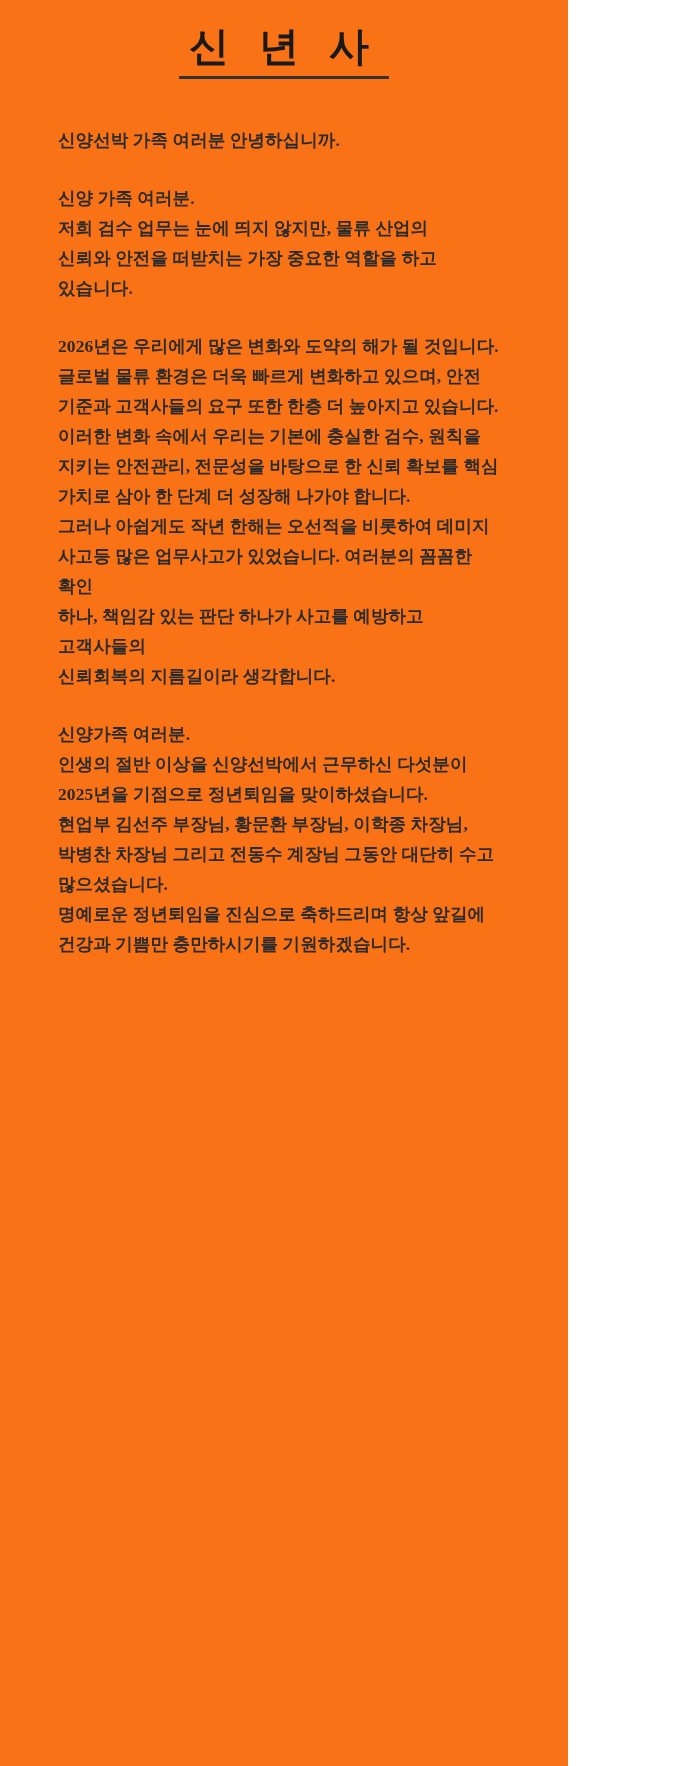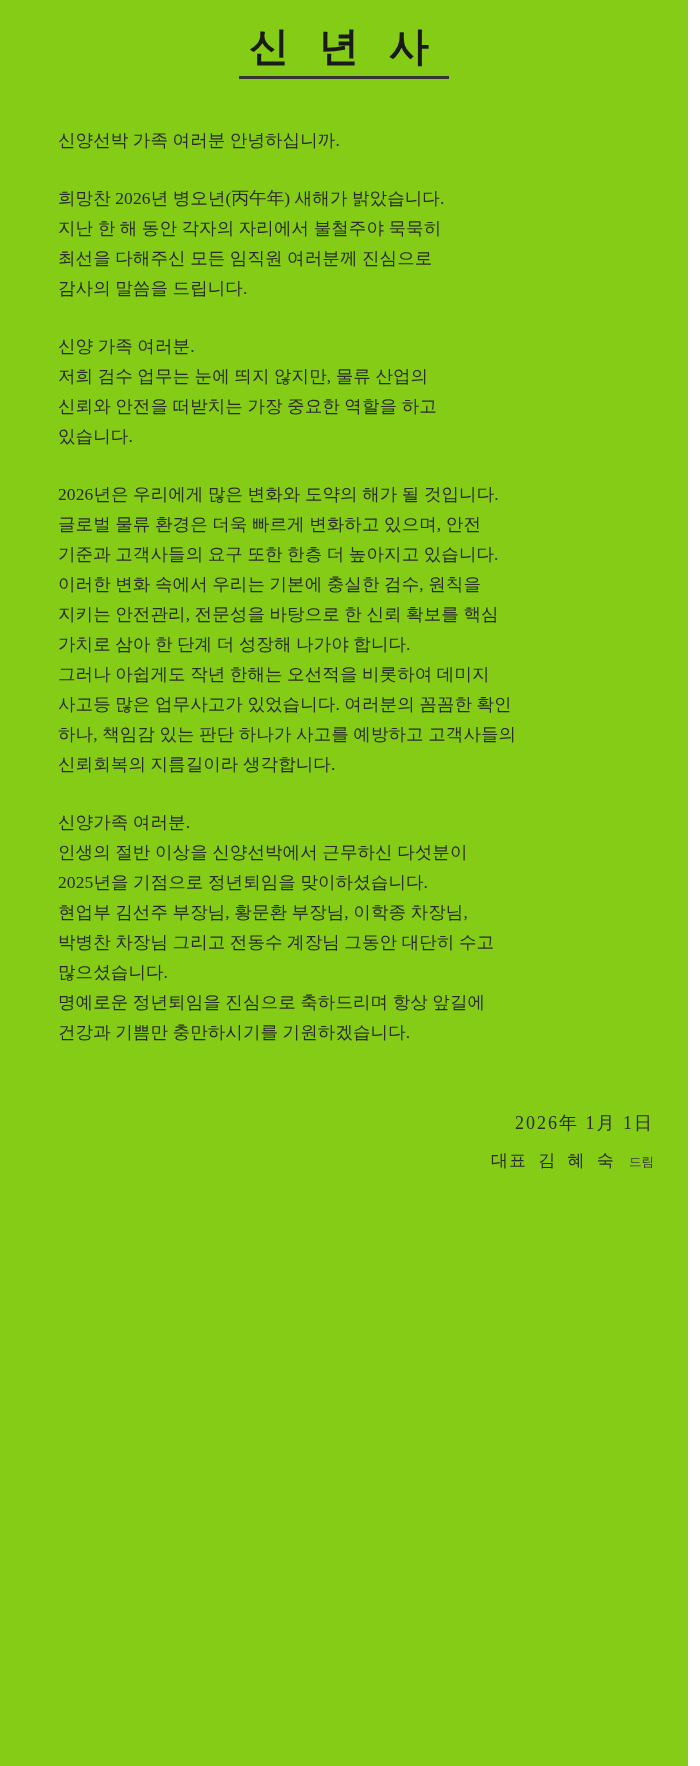--- a/index.html
+++ b/index.html
@@ -9,42 +9,43 @@
   }
   body {
     width: 700px;
     min-height: 1766px;
     font-family: "Liberation Serif", "DejaVu Serif", serif;
     color: #231f20;
     -webkit-font-smoothing: antialiased;
   }
   .page {
     position: relative;
-    width: 688px;
+    width: 568px;
     min-height: 1766px;
     box-sizing: border-box;
     padding: 0 0 24px 0;
-    background: #84cc16;
+    background: #f97316;
   }
   .doc-title {
     text-align: center;
     font-size: 40px;
     font-weight: bold;
     letter-spacing: 10px;
     color: #1a1a1a;
     padding-top: 22px;
     padding-bottom: 4px;
     margin: 0 auto;
     width: 210px;
     border-bottom: 3px solid #333;
     line-height: 1.25;
   }
   .body-wrap {
     padding: 0 60px 0 58px;
     margin-top: 46px;
+    font-weight: bold;
   }
   .para {
     font-size: 17.5px;
     line-height: 30px;
     color: #2b2b2b;
     margin: 0 0 28px 0;
     letter-spacing: 0.1px;
     white-space: pre-line;
     word-break: keep-all;
   }
@@ -82,24 +83,20 @@
 </style>
 </head>
 <body>
 
 <div class="page">
 
   <h1 class="doc-title">신 년 사</h1>
 
   <div class="body-wrap">
     <p class="para">신양선박 가족 여러분 안녕하십니까.</p>
-    <p class="para">희망찬 2026년 병오년(丙午年) 새해가 밝았습니다.
-지난 한 해 동안 각자의 자리에서 불철주야 묵묵히
-최선을 다해주신 모든 임직원 여러분께 진심으로
-감사의 말씀을 드립니다.</p>
     <p class="para">신양 가족 여러분.
 저희 검수 업무는 눈에 띄지 않지만, 물류 산업의
 신뢰와 안전을 떠받치는 가장 중요한 역할을 하고
 있습니다.</p>
     <p class="para">2026년은 우리에게 많은 변화와 도약의 해가 될 것입니다.
 글로벌 물류 환경은 더욱 빠르게 변화하고 있으며, 안전
 기준과 고객사들의 요구 또한 한층 더 높아지고 있습니다.
 이러한 변화 속에서 우리는 기본에 충실한 검수, 원칙을
 지키는 안전관리, 전문성을 바탕으로 한 신뢰 확보를 핵심
 가치로 삼아 한 단계 더 성장해 나가야 합니다.
@@ -110,22 +107,14 @@
     <p class="para gap-big">신양가족 여러분.
 인생의 절반 이상을 신양선박에서 근무하신 다섯분이
 2025년을 기점으로 정년퇴임을 맞이하셨습니다.
 현업부 김선주 부장님, 황문환 부장님, 이학종 차장님,
 박병찬 차장님 그리고 전동수 계장님 그동안 대단히 수고
 많으셨습니다.
 명예로운 정년퇴임을 진심으로 축하드리며 항상 앞길에
 건강과 기쁨만 충만하시기를 기원하겠습니다.</p>
   </div>
 
-  <div class="sign-block">
-    <div class="sign-date">2026年  1月  1日</div>
-    <div class="sign-name">
-      <span class="role">대표</span>
-      <span class="name">김 혜 숙</span>
-      <span class="suffix">드림</span>
-    </div>
-  </div>
 
 </div>
 
 </body></html>

